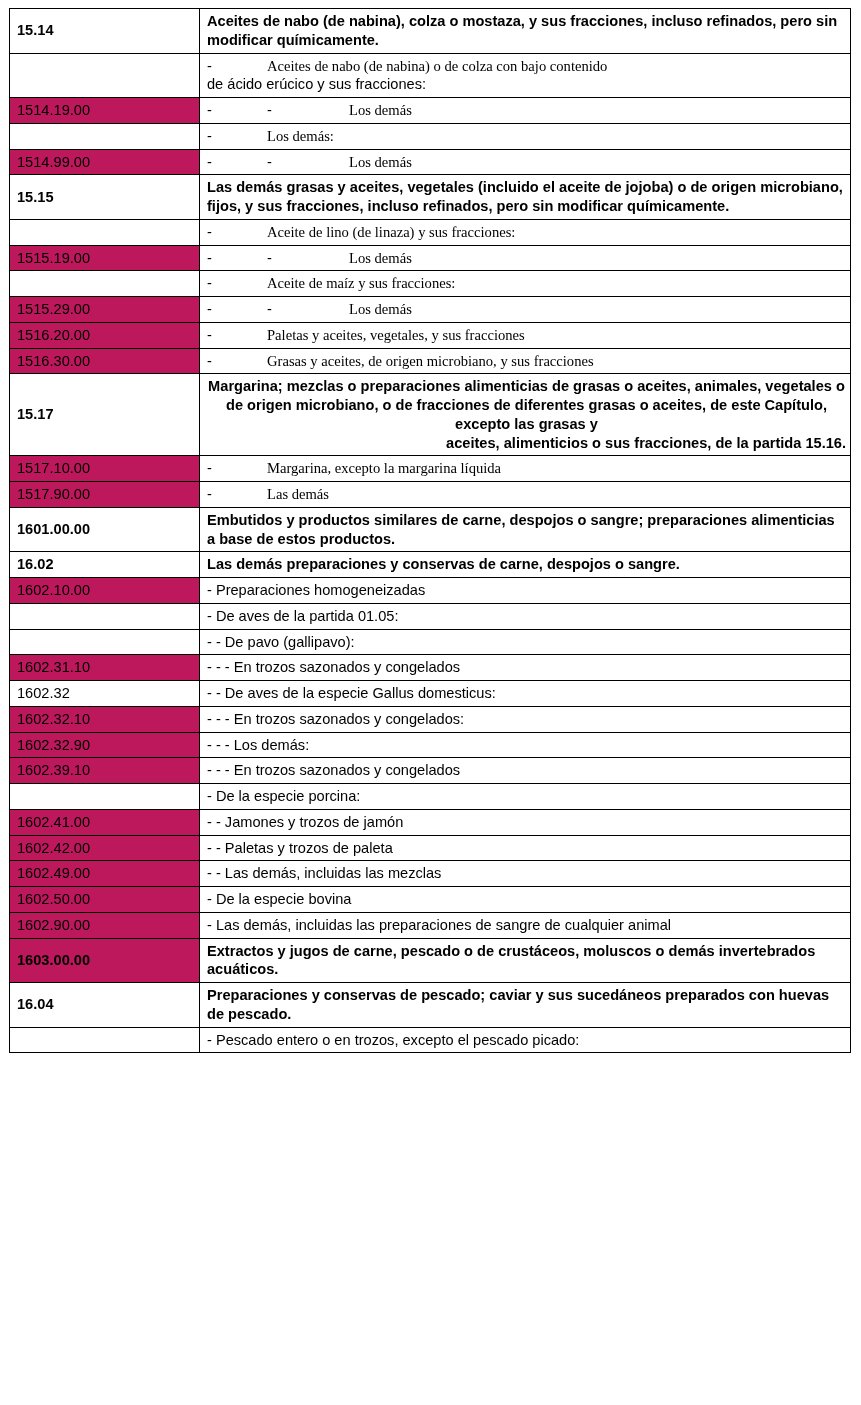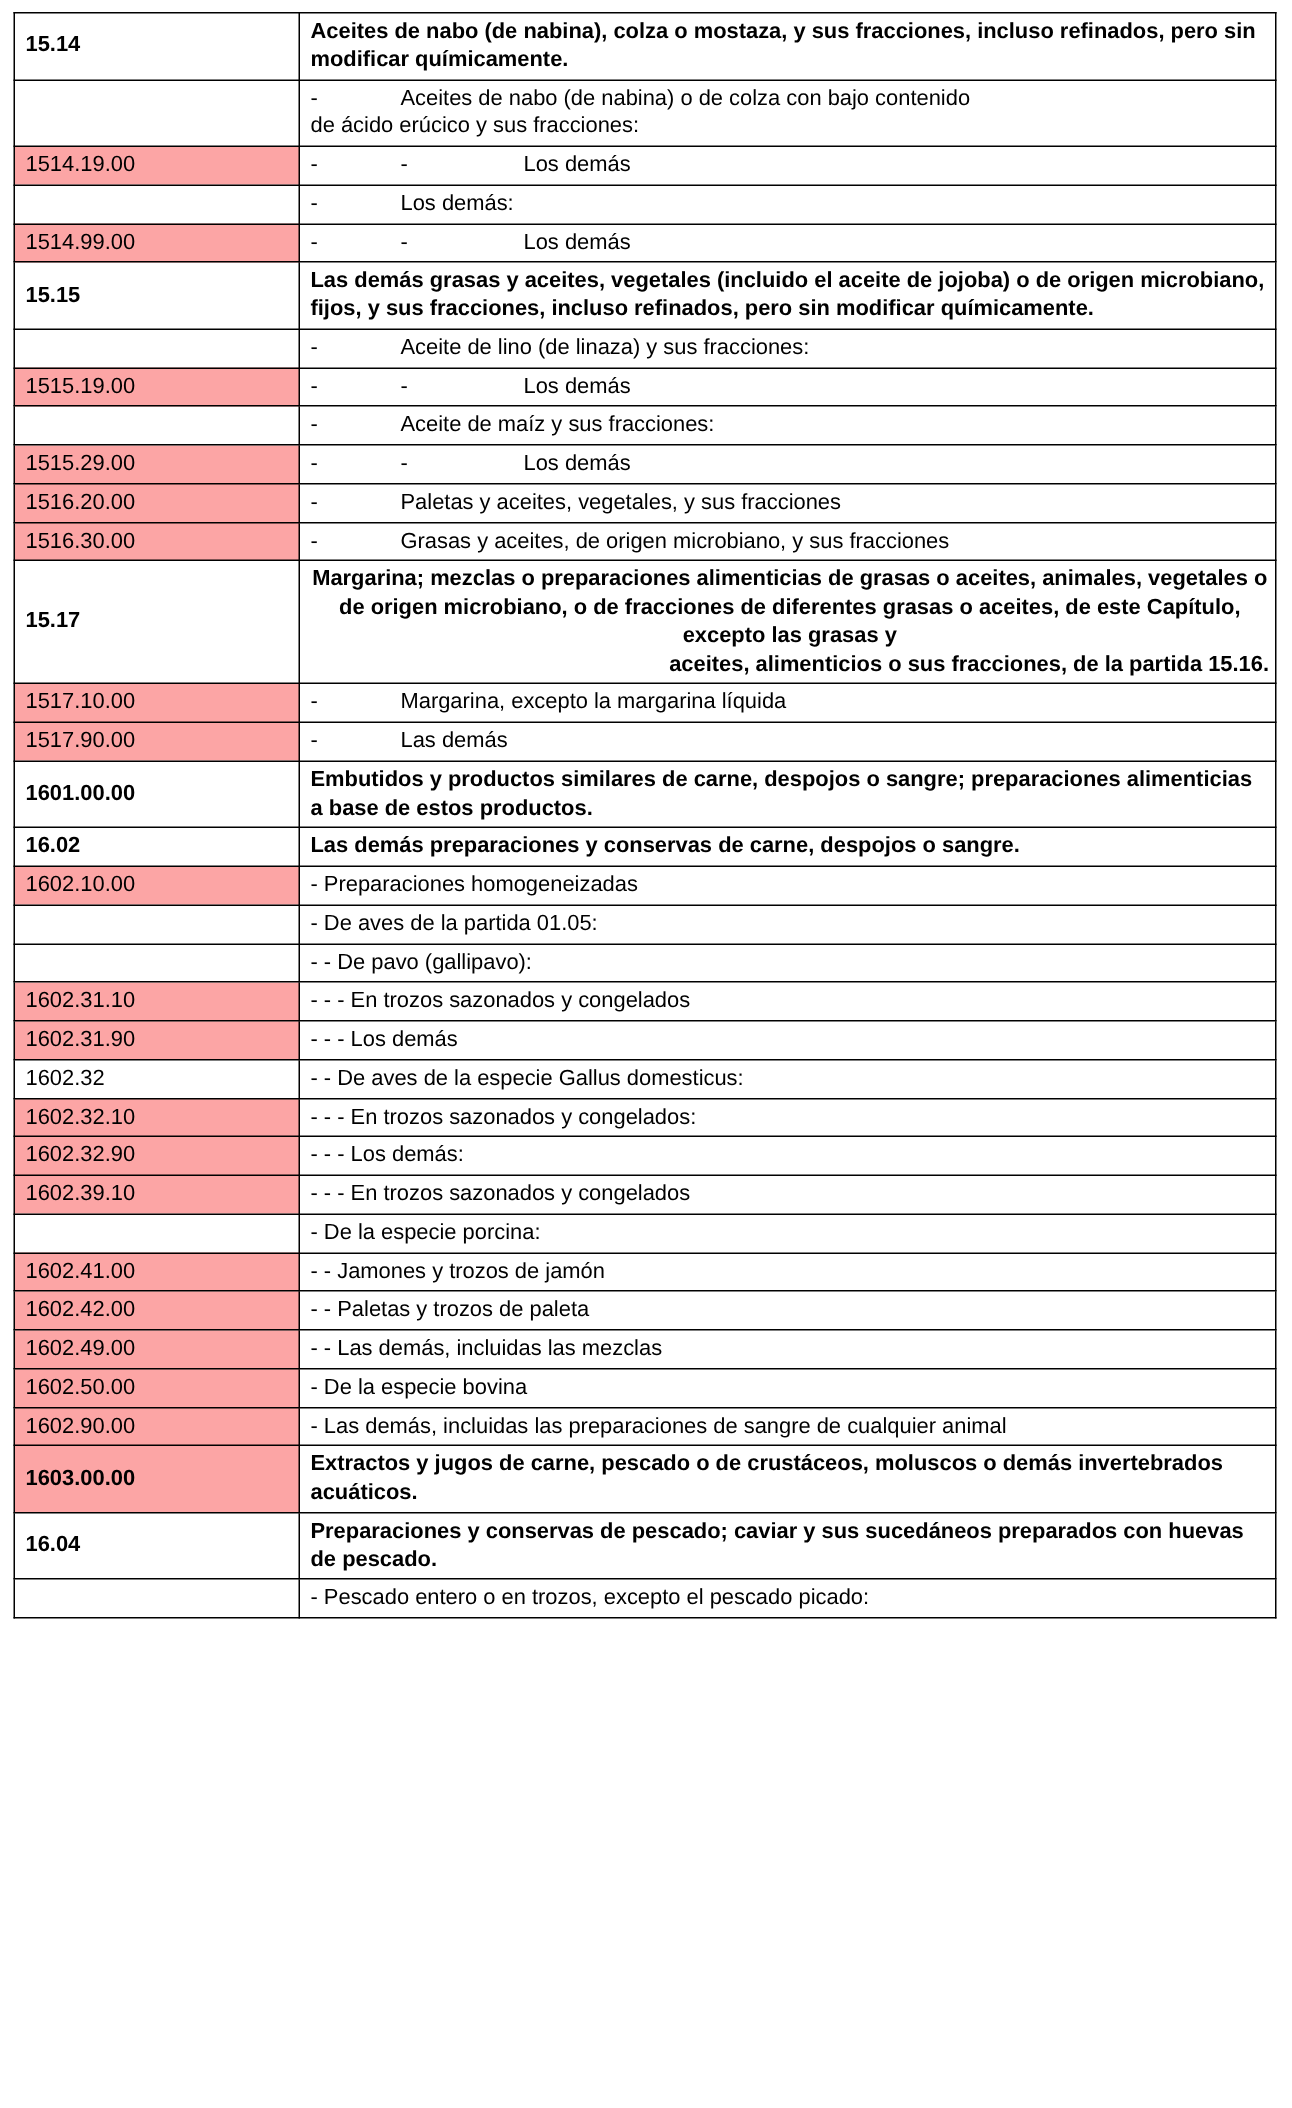--- a/index.html
+++ b/index.html
@@ -40,29 +40,29 @@
     word-wrap: break-word;
   }
   td.code {
     padding-left: 9px;
     white-space: nowrap;
   }
   td.desc {
     padding-left: 9px;
     padding-right: 6px;
   }
-  .shaded { background: #fca5a5; }
+  .shaded { background: #be185d; }
   .bold { font-weight: bold; }
   .tall { padding-top: 9px; padding-bottom: 9px; }
 
   
   .ln { display: block; white-space: pre; }
   .d1 { display: inline-block; width: 60px; }
   .d2 { display: inline-block; width: 82px; }
-  .dd { display: inline-block; }
+  .dd { display: inline-block; font-family: Liberation Serif, serif; }
 </style>
 </head>
 <body>
 
 <div class="page">
   <table class="tariff">
     <colgroup>
         <col class="c-code">
         <col class="c-desc">
       </colgroup>
@@ -151,24 +151,20 @@
         </tr>
         <tr>
           <td class="code"></td>
           <td class="desc">- - De pavo (gallipavo):</td>
         </tr>
         <tr>
           <td class="code shaded">1602.31.10</td>
           <td class="desc">- - - En trozos sazonados y congelados</td>
         </tr>
         <tr>
-          <td class="code shaded">1602.31.90</td>
-          <td class="desc">- - - Los demás</td>
-        </tr>
-        <tr>
           <td class="code">1602.32</td>
           <td class="desc">- - De aves de la especie Gallus domesticus:</td>
         </tr>
         <tr>
           <td class="code shaded">1602.32.10</td>
           <td class="desc">- - - En trozos sazonados y congelados:</td>
         </tr>
         <tr>
           <td class="code shaded">1602.32.90</td>
           <td class="desc">- - - Los demás:</td>

